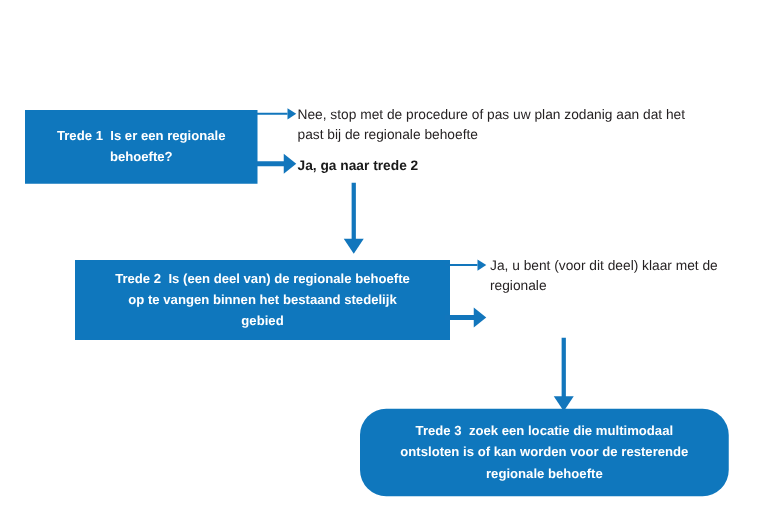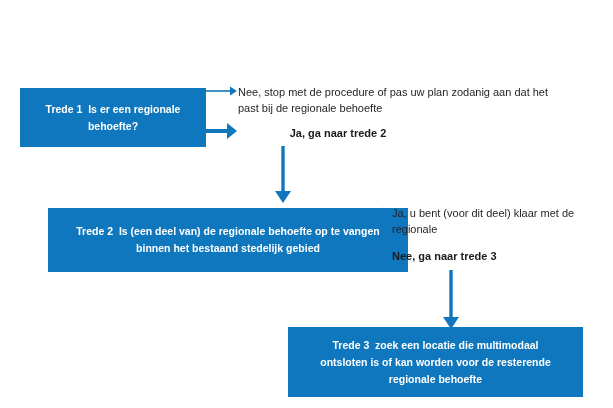--- a/index.html
+++ b/index.html
@@ -49,36 +49,36 @@
     font-weight: 700;
   }
   .step-text .lead {
     font-weight: 700;
   }
   .step-text .body {
     font-weight: 700;
   }
 
   #box-trede-1 { left: 20px;  top: 88px;  width: 186px; height: 59px; }
-  #box-trede-2 { left: 48px;  top: 208px; width: 360px; height: 64px; }
-  #box-trede-3 { left: 288px; top: 327px; width: 295px; height: 70px; }
+  #box-trede-2 { left: 60px;  top: 208px; width: 300px; height: 64px; }
+  #box-trede-3 { left: 288px; top: 327px; width: 295px; height: 70px; border-radius: 21px; }
 
   
   .outcome {
     position: absolute;
     font-size: 11px;
     line-height: 16px;
     color: #231F20;
   }
   .outcome.bold {
     font-weight: 700;
     color: #1A1A1A;
   }
   #outcome-1-no  { left: 238px; top: 84px;  width: 330px; }
-  #outcome-1-yes { left: 238px; top: 125px; width: 200px; text-align: center; }
+  #outcome-1-yes { left: 238px; top: 125px; width: 200px; }
   #outcome-2-yes { left: 392px; top: 205px; width: 200px; }
   #outcome-2-no  { left: 392px; top: 248px; width: 200px; }
 
   
   .arrow {
     position: absolute;
   }
   .arrow svg { display: block; }
 
   #arrow-1-no   { left: 204px; top: 82px;  }
@@ -140,21 +140,20 @@
 
   <div class="arrow" id="arrow-2-no">
     <svg width="34" height="22" viewBox="0 0 34 22">
       <path d="M0 11 H24" stroke="#1276BC" stroke-width="4" fill="none"></path>
       <path d="M23 3 L33 11 L23 19 Z" fill="#1276BC"></path>
     </svg>
   </div>
 
   <div class="outcome" id="outcome-2-yes">Ja, u bent (voor dit deel) klaar met de regionale</div>
 
-  <div class="outcome bold" id="outcome-2-no">Nee, ga naar trede 3</div>
 
   <div class="arrow" id="arrow-2-down">
     <svg width="22" height="60" viewBox="0 0 22 60">
       <path d="M11 0 V48" stroke="#1276BC" stroke-width="3.4" fill="none"></path>
       <path d="M3 47 L11 59 L19 47 Z" fill="#1276BC"></path>
     </svg>
   </div>
 
   <div class="step-box" id="box-trede-3">
     <div class="step-text">

